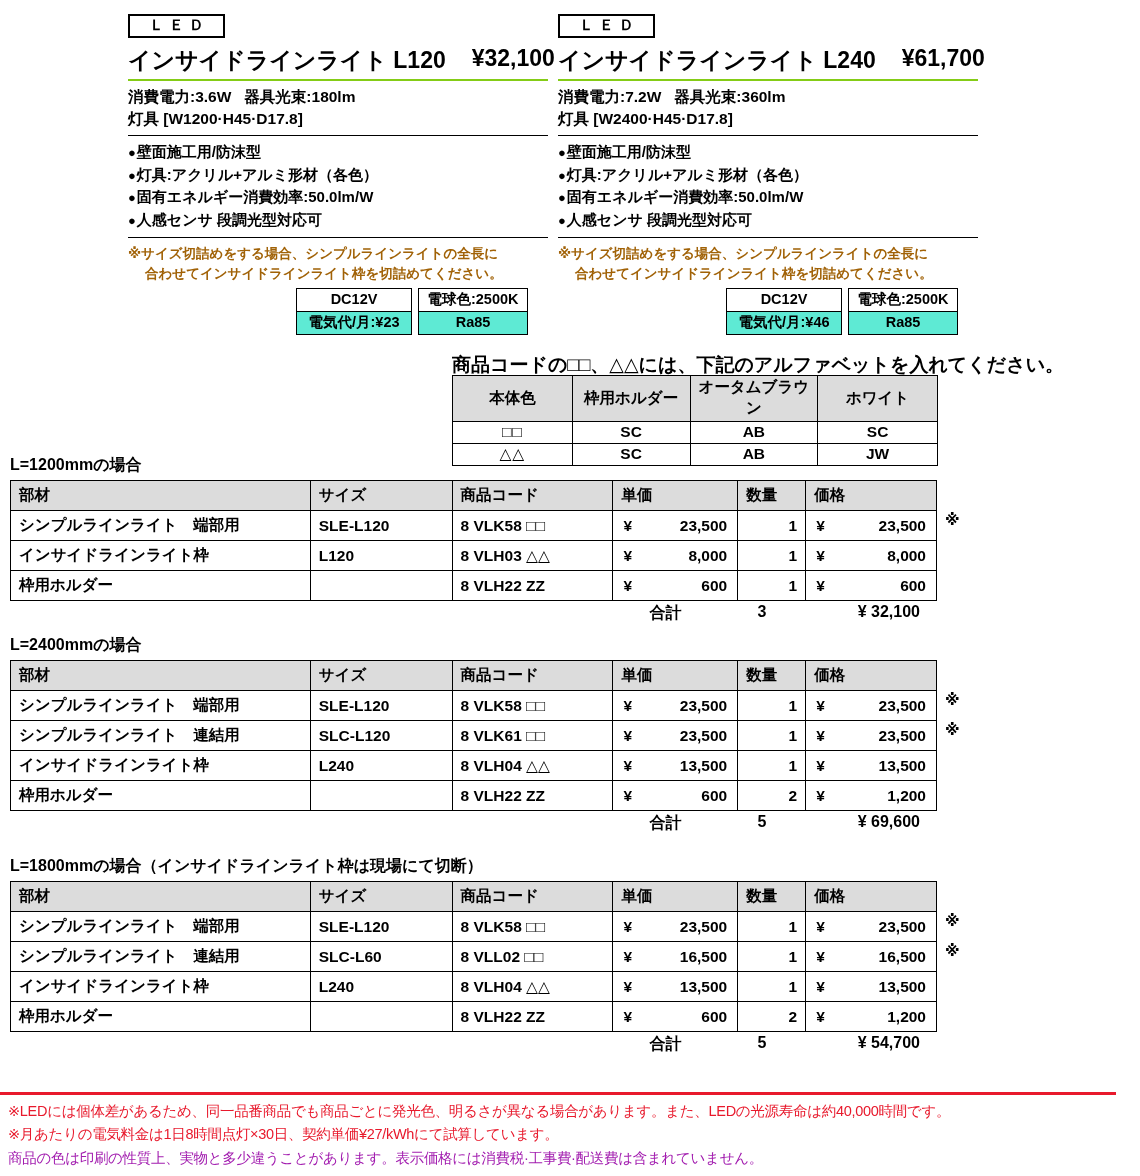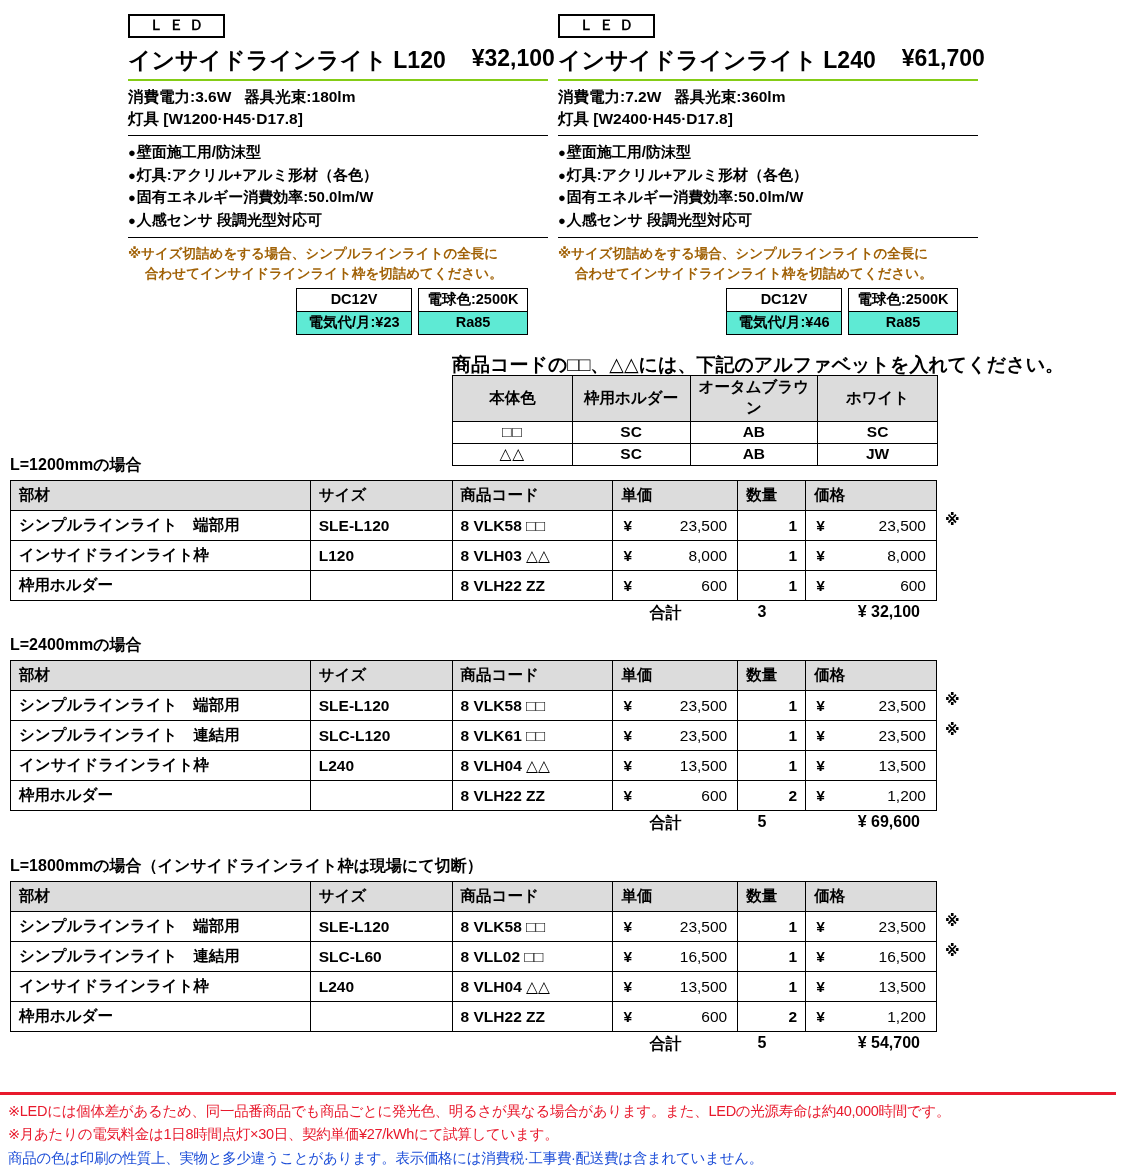--- a/index.html
+++ b/index.html
@@ -133,21 +133,21 @@
     white-space: nowrap;
   }
   table.parts thead th { background: #dcdcdc; text-align: left; font-weight: bold; }
   td.qty { text-align: right; }
   td.price-cell, td.unit-cell {
     text-align: left;
     position: relative;
   }
   .yen-wrap { display: flex; justify-content: space-between; padding: 0 2px 0 2px; }
   .yen-sym { font-weight: bold; }
-  .yen-val { font-weight: normal; }
+  .yen-val { font-weight: bold; }
   .row-note {
     position: absolute;
     font-size: 15px; font-weight: bold;
   }
   .total-row {
     position: absolute;
     display: flex;
     font-size: 16px; font-weight: bold;
   }
   .total-label { width: 125px; text-align: center; }
@@ -162,21 +162,21 @@
     padding: 5px 8px 6px 8px;
   }
   #footer .fline {
     font-size: 14.5px;
     line-height: 1.62;
     font-weight: normal;
     color: #e8192c;
     letter-spacing: -0.3px;
     white-space: nowrap;
   }
-  #footer .fline.dark { color: #1d4ed8; }
+  #footer .fline.dark { color: #a21caf; }
 </style>
 </head>
 <body>
 
 <div id="page">
 
   <div class="product left">
     <div class="led-badge">ＬＥＤ</div>
     <div class="title-row">
       <div class="title-name">インサイドラインライト L120</div>

